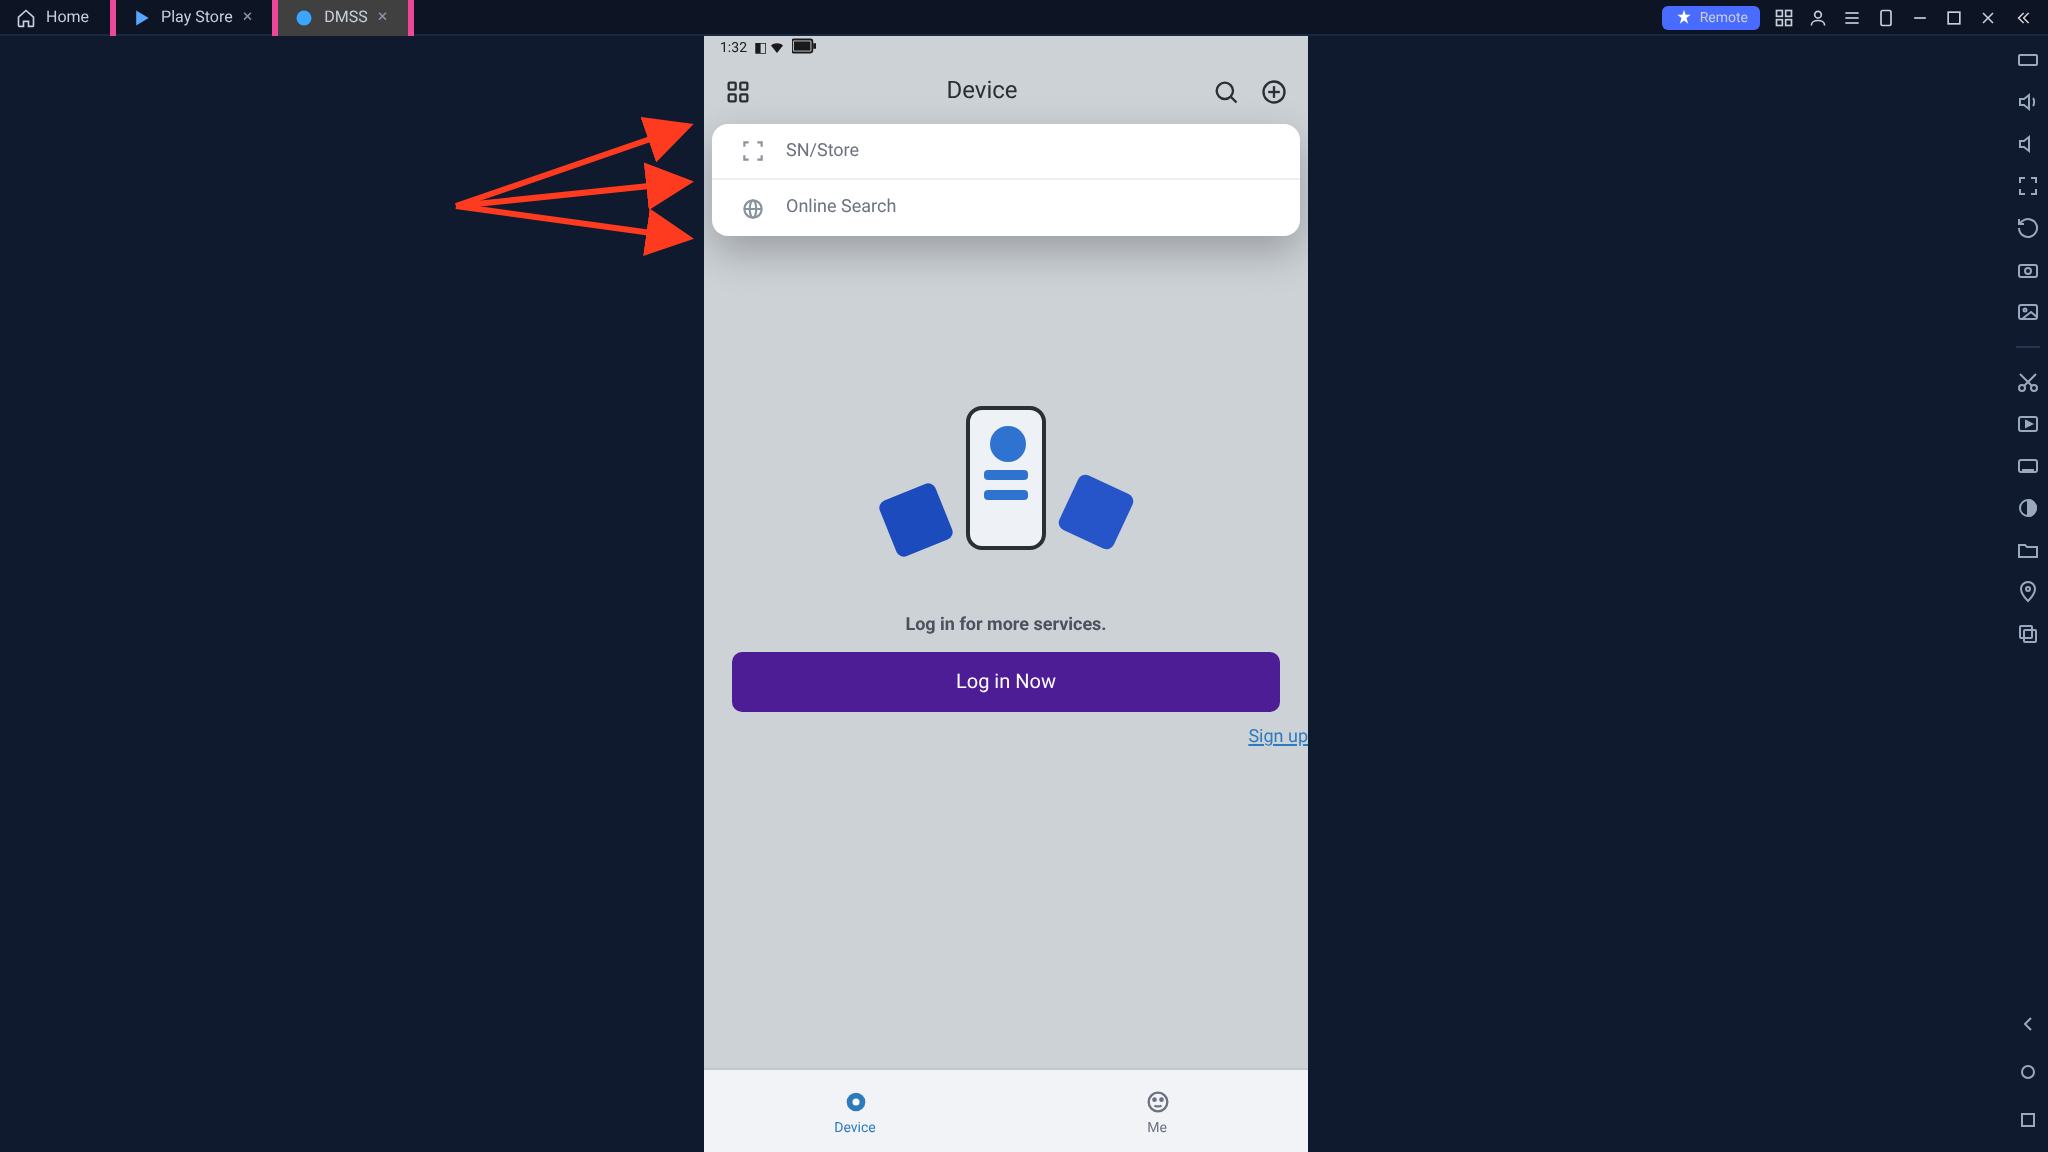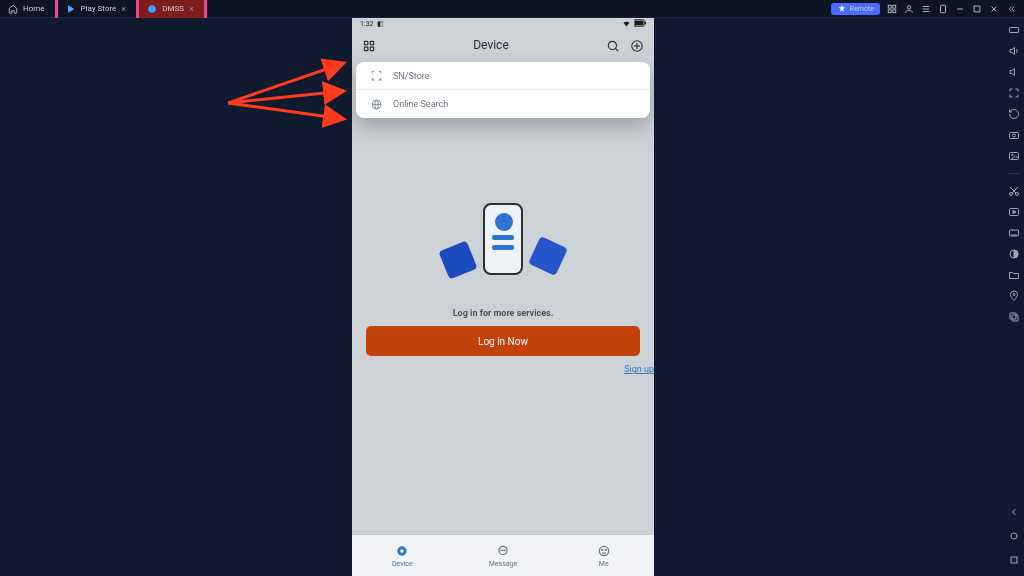--- a/index.html
+++ b/index.html
@@ -2,41 +2,41 @@
 <html><head>
 <meta charset="utf-8">
 <style>
   * { box-sizing: border-box; margin: 0; padding: 0; font-family: -apple-system, "Segoe UI", Roboto, Arial, sans-serif; }
   html, body { width: 1024px; height: 576px; overflow: hidden; background: #0f1626; }
   .outer { position: relative; width: 1024px; height: 576px; background: #101a2e; }
 
   
   .tabbar { display: flex; align-items: center; height: 18px; background: #0d1424; border-bottom: 1px solid #1a2740; }
   .tab { display: flex; align-items: center; gap: 5px; height: 18px; padding: 0 10px 0 8px; font-size: 8px; color: #c7cfdb; border-right: 3px solid #ec4899; cursor: pointer; }
-  .tab.active { background: #7f1d1d; }
+  .tab.active { background: #404040; }
   .tab .close { color: #8592a8; font-size: 9px; }
   .tab .tico { width: 10px; height: 10px; display: inline-flex; align-items: center; justify-content: center; }
   .tab .tico svg { width: 10px; height: 10px; }
   .sp { flex: 1; }
   .wincontrols { display: flex; align-items: center; gap: 7px; padding-right: 8px; }
   .wincontrols span, .wincontrols .pill { color: #c7cfdb; display: inline-flex; align-items: center; justify-content: center; }
   .pill { background: #4a6bff; border-radius: 3px; height: 12px; padding: 0 6px; font-size: 7px; gap: 3px; color: #fff; }
   .ic { width: 10px; height: 10px; }
 
   
   .sidestrip { position: absolute; top: 18px; right: 0; width: 20px; bottom: 0; background: #101a2e; display: flex; flex-direction: column; align-items: center; gap: 9px; padding-top: 6px; }
   .sidestrip .sic { width: 12px; height: 12px; color: #9aa8be; display: flex; align-items: center; justify-content: center; }
   .sidestrip .sic svg { width: 12px; height: 12px; }
   .sidestrip .sep { height: 1px; width: 12px; background: #263552; margin: 2px 0; }
   .sidestrip .bottom { margin-top: auto; margin-bottom: 10px; display: flex; flex-direction: column; gap: 12px; align-items: center; }
 
   
   .phone { position: absolute; left: 352px; top: 18px; width: 302px; height: 558px; background: #cdd2d7; overflow: hidden; }
   .phone .dim { position: absolute; inset: 0; background: #cdd2d7; }
-  .statusbar { position: absolute; top: 0; left: 0; right: 0; height: 12px; display: flex; align-items: center; justify-content: space-between; padding: 0 8px; font-size: 7px; color: #1a1a1a; background: #cdd2d7; }
+  .statusbar { position: absolute; top: 0; left: 0; right: 0; height: 12px; display: flex; align-items: center; padding: 0 8px; font-size: 7px; color: #1a1a1a; background: #cdd2d7; }
   .statusbar .sricons { display: flex; gap: 3px; align-items: center; }
   .appheader { position: absolute; top: 12px; left: 0; right: 0; height: 30px; display: flex; align-items: center; justify-content: space-between; padding: 0 10px; background: #cdd2d7; }
   .appheader .title { font-size: 12px; color: #2a2f36; }
   .appheader .hicons { display: flex; gap: 10px; align-items: center; color: #2a2f36; }
   .appheader .hic { width: 14px; height: 14px; }
   .appheader .hic svg { width: 14px; height: 14px; }
 
   
   .popover { position: absolute; top: 44px; left: 4px; right: 4px; background: #ffffff; border-radius: 8px; box-shadow: 0 8px 20px rgba(0,0,0,.25); overflow: hidden; }
   .popover::before { content: ""; position: absolute; top: -6px; right: 11px; width: 0; height: 0; border-left: 6px solid transparent; border-right: 6px solid transparent; border-bottom: 6px solid #fff; }
@@ -50,21 +50,21 @@
   .centerimg .ph { position: absolute; left: 40px; top: 0; width: 40px; height: 72px; border: 2px solid #2a2f36; border-radius: 8px; background: #eef1f5; }
   .centerimg .ph .av { position: absolute; top: 8px; left: 10px; width: 18px; height: 18px; border-radius: 50%; background: #2f73d1; }
   .centerimg .ph .ln { position: absolute; left: 7px; right: 7px; height: 5px; border-radius: 2px; background: #2f73d1; }
   .centerimg .ph .ln.l1 { top: 30px; }
   .centerimg .ph .ln.l2 { top: 40px; }
   .centerimg .bl { position: absolute; width: 30px; height: 30px; background: #2655c9; transform: rotate(12deg); border-radius: 4px; }
   .centerimg .bl.b1 { left: 0; top: 42px; transform: rotate(-22deg); background: #1c4bbd; }
   .centerimg .bl.b2 { right: 0; top: 38px; transform: rotate(25deg); }
 
   .logintxt { position: absolute; top: 290px; left: 0; right: 0; text-align: center; font-size: 9px; color: #4a525e; font-weight: bold; }
-  .loginbtn { position: absolute; top: 308px; left: 14px; right: 14px; height: 30px; background: #c2410c; color: #fff; font-size: 10px; border-radius: 5px; display: flex; align-items: center; justify-content: center; cursor: pointer; }
+  .loginbtn { position: absolute; top: 308px; left: 14px; right: 14px; height: 30px; background: #4c1d95; color: #fff; font-size: 10px; border-radius: 5px; display: flex; align-items: center; justify-content: center; cursor: pointer; }
   .signup { position: absolute; top: 346px; left: 0; right: 0; text-align: right; font-size: 9px; color: #2e7abf; text-decoration: underline; cursor: pointer; }
 
   
   .bottomnav { position: absolute; bottom: 0; left: 0; right: 0; height: 42px; background: rgba(248,249,251,.85); border-top: 1px solid #c2c8cf; display: flex; }
   .bni { flex: 1; display: flex; flex-direction: column; align-items: center; justify-content: center; gap: 2px; font-size: 7px; color: #6b7280; cursor: pointer; }
   .bni.active { color: #2e7abf; }
   .bni .bic { width: 14px; height: 14px; }
   .bni .bic svg { width: 14px; height: 14px; }
 
   
@@ -345,29 +345,20 @@
     <div class="bottomnav">
       <div class="bni active">
         <span class="bic"><svg viewBox="0 0 24 24" fill="#2e7abf">
               <circle cx="12" cy="12" r="8"></circle>
               <circle cx="12" cy="12" r="3" fill="#fff"></circle>
             </svg></span>
         <span>Device</span>
       </div>
       <div class="bni">
         <span class="bic"><svg viewBox="0 0 24 24" fill="none" stroke="#6b7280" stroke-width="2">
-              <circle cx="12" cy="11" r="7"></circle>
-              <circle cx="9" cy="11" r="0.5" fill="#6b7280"></circle>
-              <circle cx="12" cy="11" r="0.5" fill="#6b7280"></circle>
-              <circle cx="15" cy="11" r="0.5" fill="#6b7280"></circle>
-            </svg></span>
-        <span>Message</span>
-      </div>
-      <div class="bni">
-        <span class="bic"><svg viewBox="0 0 24 24" fill="none" stroke="#6b7280" stroke-width="2">
               <circle cx="12" cy="12" r="8"></circle>
               <circle cx="9" cy="10" r="1"></circle>
               <circle cx="15" cy="10" r="1"></circle>
               <path d="M9 15c1 1 5 1 6 0"></path>
             </svg></span>
         <span>Me</span>
       </div>
     </div>
   </div>
 

